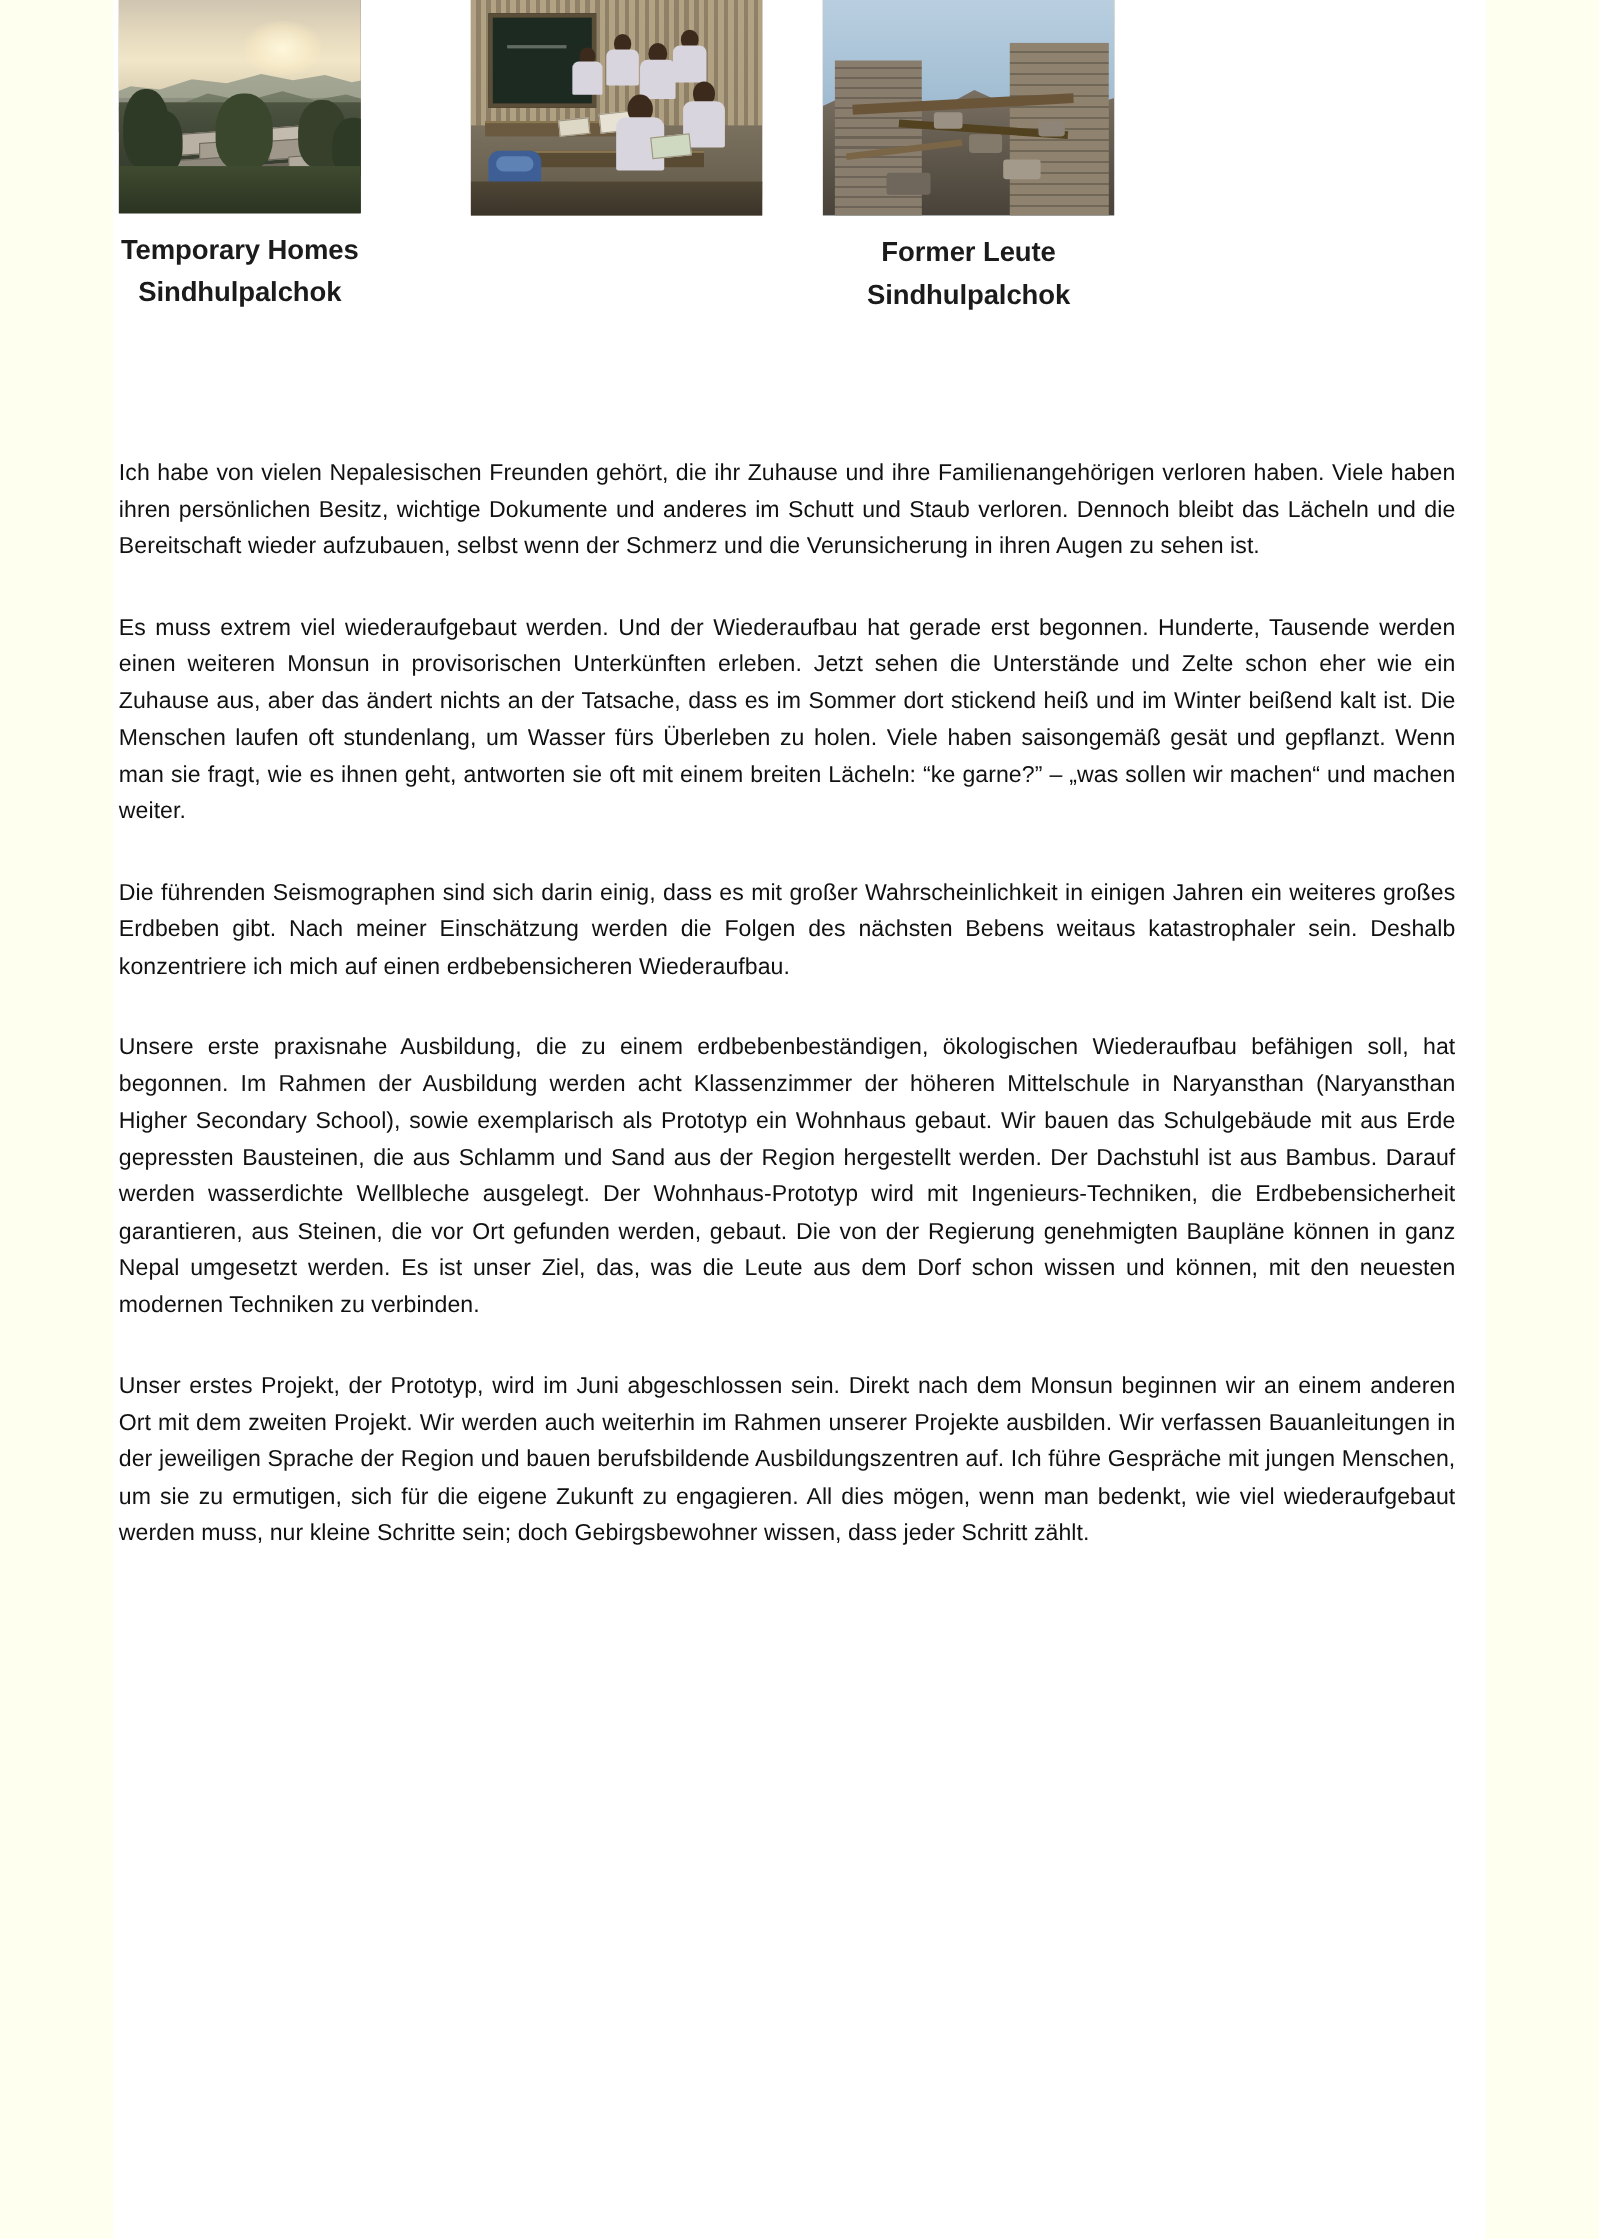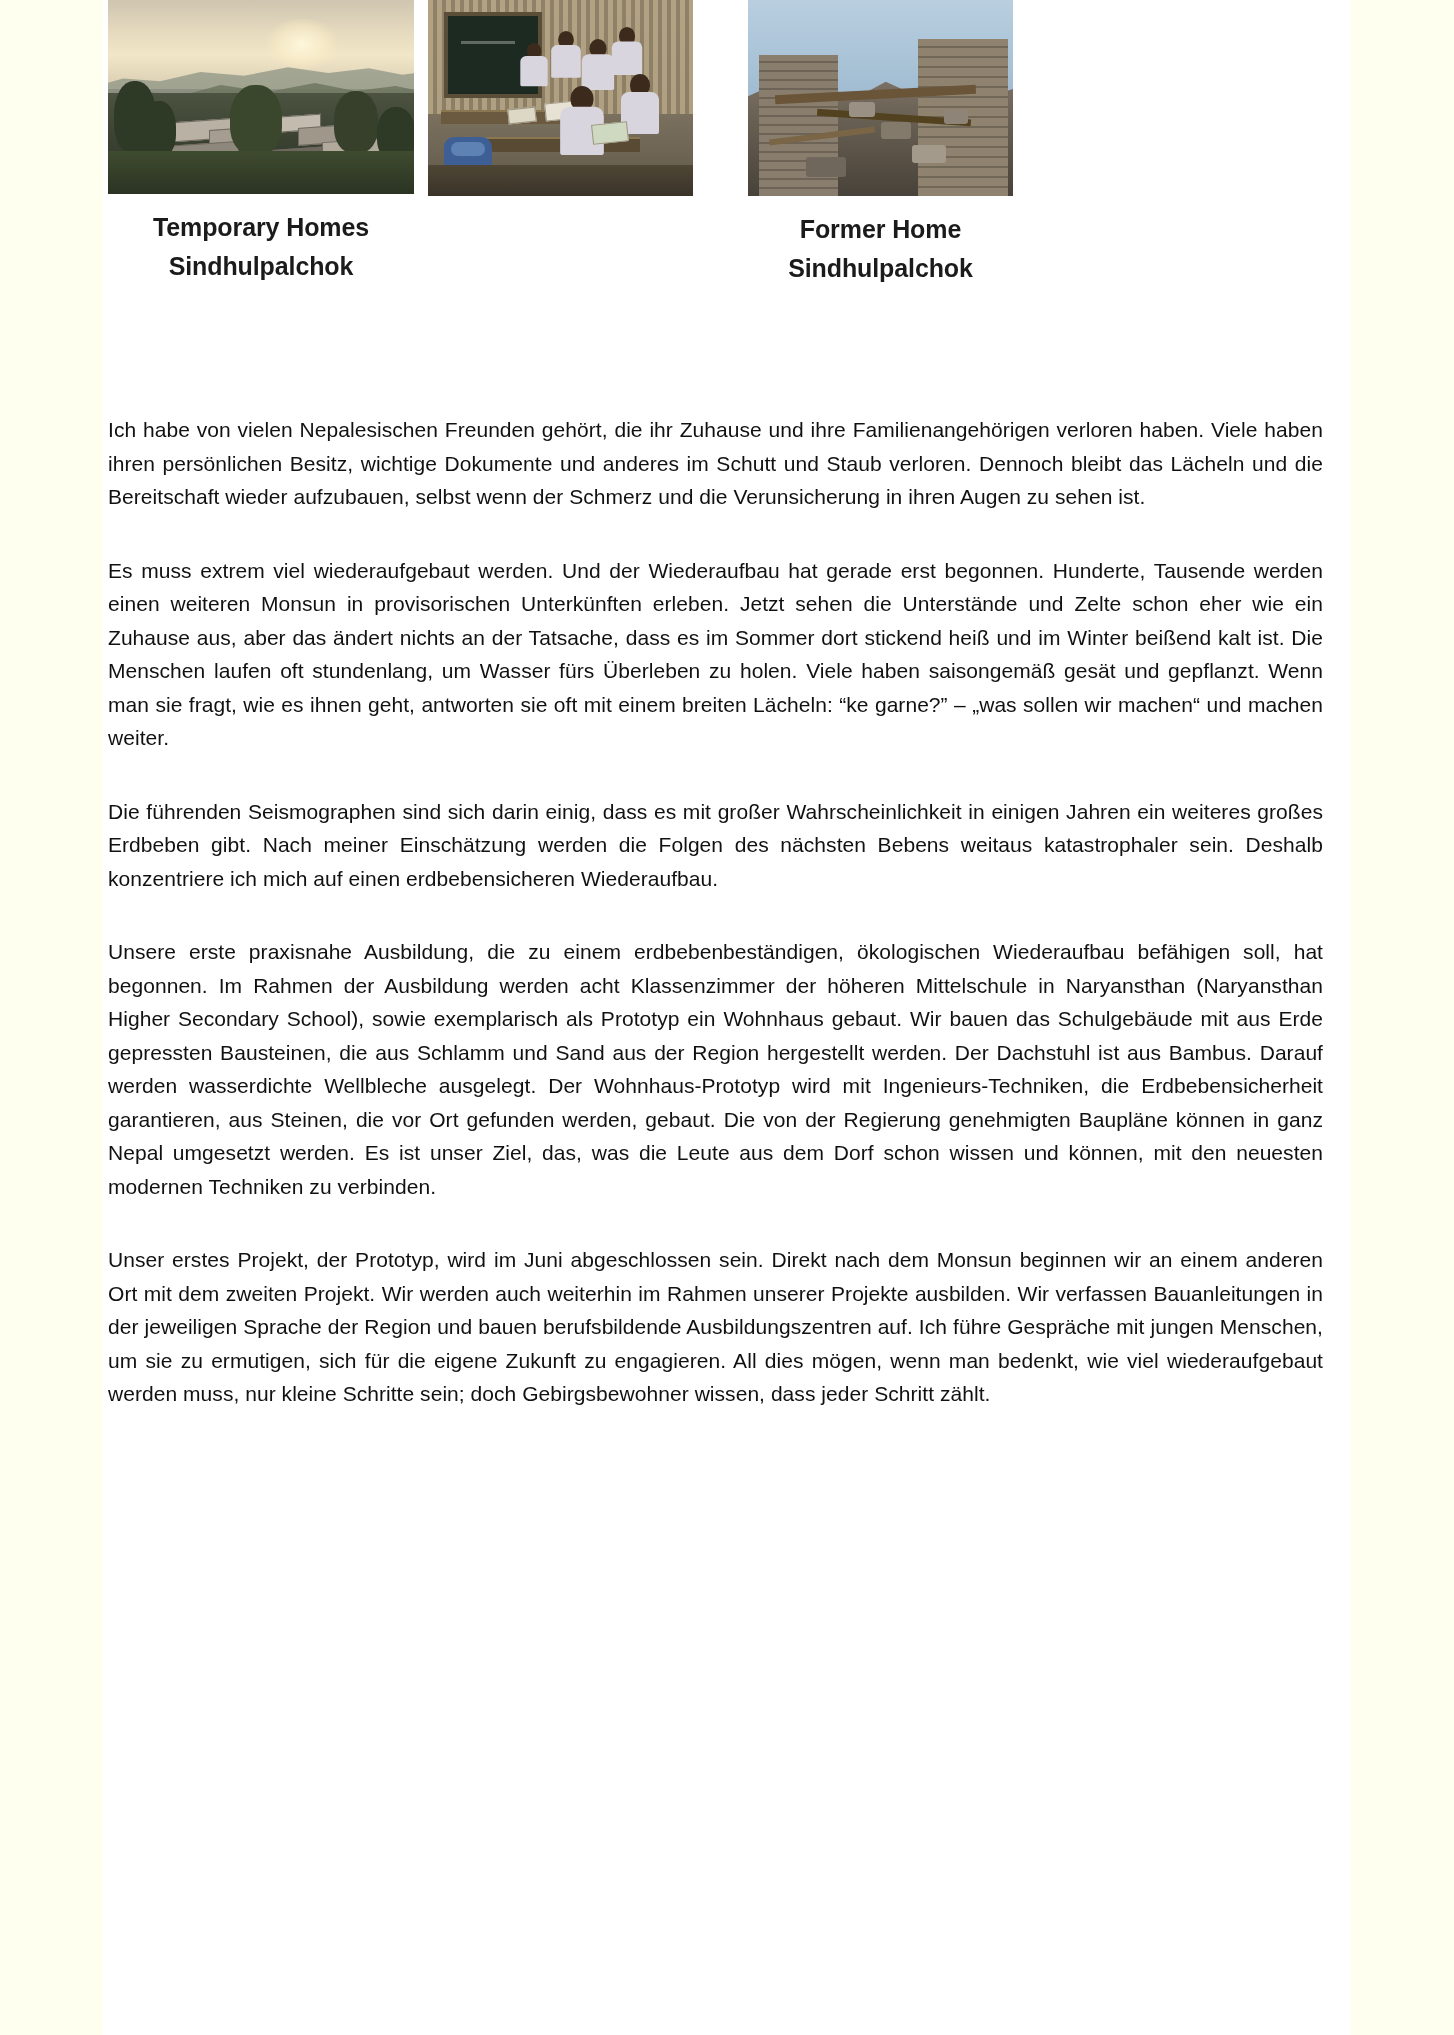--- a/index.html
+++ b/index.html
@@ -25,21 +25,21 @@
     position: absolute;
     left: 0;
     top: 0;
     width: 1248px;
     height: 200px;
   }
   .photo-cell {
     position: absolute;
     top: 0;
   }
-  .photo-cell.c1 { left: 5px;   width: 306px; }
+  .photo-cell.c1 { left: 5px;   width: 220px; }
   .photo-cell.c2 { left: 325px; width: 265px; }
   .photo-cell.c3 { left: 645px; width: 265px; }
 
   .photo {
     position: relative;
     width: 100%;
     overflow: hidden;
     background: #8d8475;
   }
   .photo.p1 { height: 194px; }
@@ -303,21 +303,21 @@
         <div class="ph3-beam ph3-bm1"></div>
         <div class="ph3-beam ph3-bm2"></div>
         <div class="ph3-beam ph3-bm3"></div>
         <div class="ph3-stone ph3-s1"></div>
         <div class="ph3-stone ph3-s2"></div>
         <div class="ph3-stone ph3-s3"></div>
         <div class="ph3-stone ph3-s4"></div>
         <div class="ph3-stone ph3-s5"></div>
       </div>
       <div class="caption">
-        <span class="line">Former Home</span>
+        <span class="line">Former Leute</span>
         <span class="line">Sindhulpalchok</span>
       </div>
     </div>
 
   </div>
 
   <div class="body-text">
     <p class="para">Ich habe von vielen Nepalesischen Freunden gehört, die ihr Zuhause und ihre Familienangehörigen verloren haben. Viele haben ihren persönlichen Besitz, wichtige Dokumente und anderes im Schutt und Staub verloren. Dennoch bleibt das Lächeln und die Bereitschaft wieder aufzubauen, selbst wenn der Schmerz und die Verunsicherung in ihren Augen zu sehen ist.</p>
     <p class="para">Es muss extrem viel wiederaufgebaut werden. Und der Wiederaufbau hat gerade erst begonnen. Hunderte, Tausende werden einen weiteren Monsun in provisorischen Unterkünften erleben. Jetzt sehen die Unterstände und Zelte schon eher wie ein Zuhause aus, aber das ändert nichts an der Tatsache, dass es im Sommer dort stickend heiß und im Winter beißend kalt ist. Die Menschen laufen oft stundenlang, um Wasser fürs Überleben zu holen. Viele haben saisongemäß gesät und gepflanzt. Wenn man sie fragt, wie es ihnen geht, antworten sie oft mit einem breiten Lächeln: “ke garne?” – „was sollen wir machen“ und machen weiter.</p>
     <p class="para">Die führenden Seismographen sind sich darin einig, dass es mit großer  Wahrscheinlichkeit in einigen Jahren ein weiteres großes Erdbeben gibt. Nach meiner Einschätzung werden die Folgen des nächsten Bebens weitaus katastrophaler sein. Deshalb konzentriere ich mich auf einen erdbebensicheren Wiederaufbau.</p>

